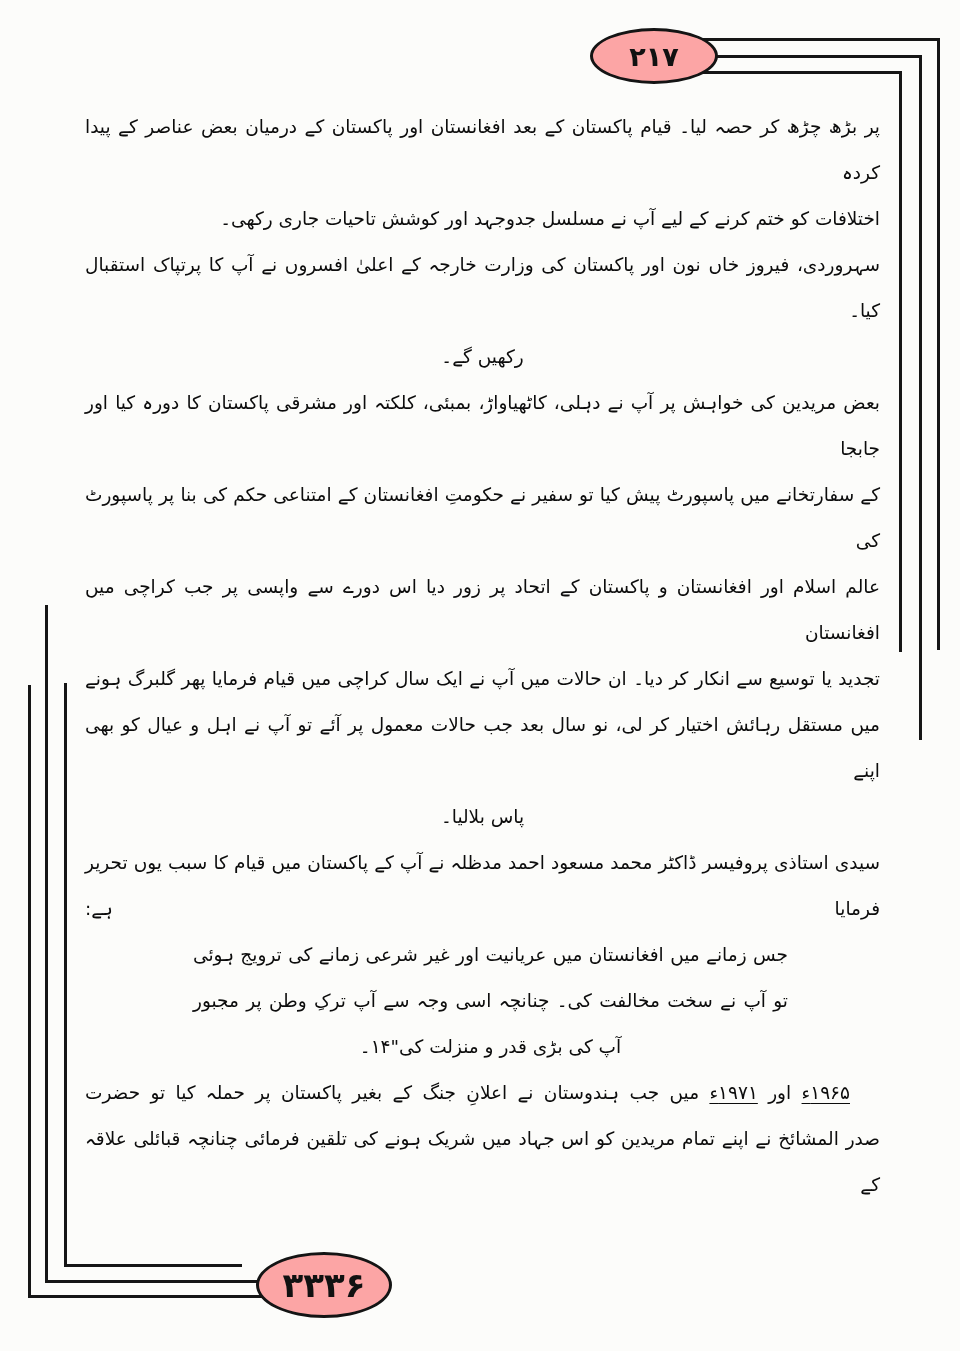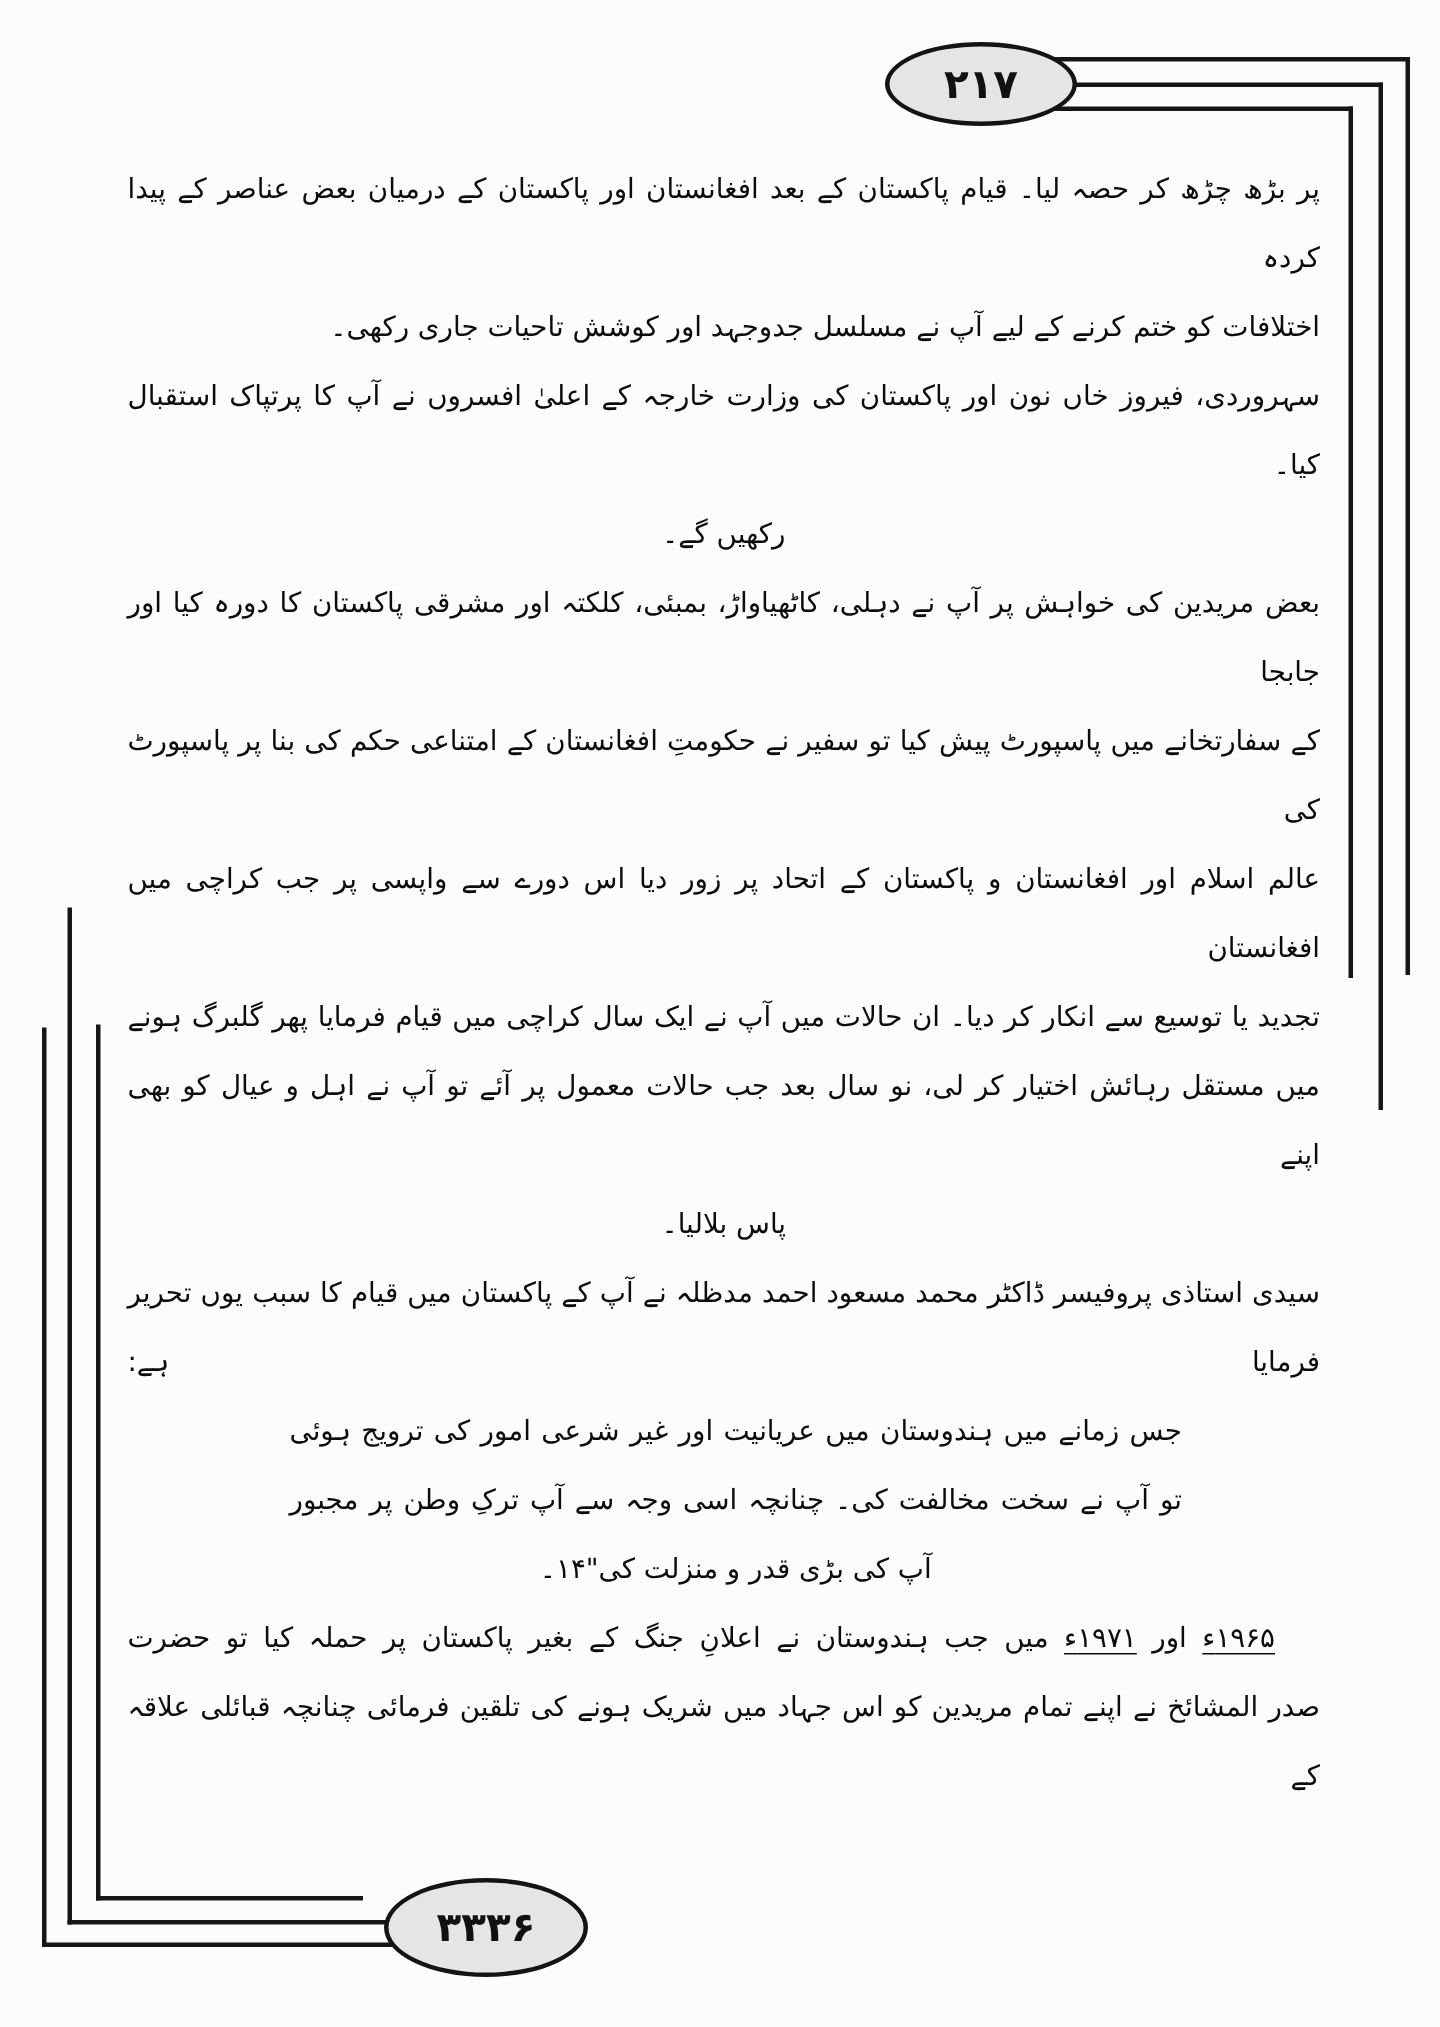--- a/index.html
+++ b/index.html
@@ -18,27 +18,27 @@
   
   .fline { position: absolute; background: #161616; }
   .h3 { height: 3px; }
   .w3 { width: 3px; }
   
   .oval {
     position: absolute;
     border: 3px solid #141414;
     border-radius: 50%;
     display: flex; align-items: center; justify-content: center;
-    background: #e5e5e5;
+    background: #fca5a5;
     font-weight: bold;
     color: #111;
     z-index: 3;
   }
   .oval-top   { left: 590px; top: 28px;  width: 122px; height: 50px; font-size: 27px; }
-  .oval-bottom{ left: 256px; top: 1252px; width: 130px; height: 60px; font-size: 27px; letter-spacing: 2px; }
+  .oval-bottom{ left: 256px; top: 1252px; width: 130px; height: 60px; font-size: 34px; letter-spacing: 2px; }
   
   .page-body {
     position: absolute;
     left: 85px; top: 104px;
     width: 795px;
     direction: rtl;
     font-size: 18.5px;
     line-height: 46px;
     color: #0c0c0c;
   }
@@ -92,21 +92,21 @@
         <div class="line full">کے سفارتخانے میں پاسپورٹ پیش کیا تو سفیر نے حکومتِ افغانستان کے امتناعی حکم کی بنا پر پاسپورٹ کی</div>
         <div class="line full">عالم اسلام اور افغانستان و پاکستان کے اتحاد پر زور دیا اس دورے سے واپسی پر جب کراچی میں افغانستان</div>
         <div class="line full">تجدید یا توسیع سے انکار کر دیا۔ ان حالات میں آپ نے ایک سال کراچی میں قیام فرمایا پھر گلبرگ ہونے</div>
         <div class="line full">میں مستقل رہائش اختیار کر لی، نو سال بعد جب حالات معمول پر آئے تو آپ نے اہل و عیال کو بھی اپنے</div>
         <div class="line center">پاس بلالیا۔</div>
       </div>
       <div class="paragraph">
         <div class="line full">سیدی استاذی پروفیسر ڈاکٹر محمد مسعود احمد مدظلہ نے آپ کے پاکستان میں قیام کا سبب یوں تحریر فرمایا ہے:</div>
       </div>
       <div class="paragraph quote">
-        <div class="line full">جس زمانے میں ہندوستان میں عریانیت اور غیر شرعی امور کی ترویج ہوئی</div>
+        <div class="line full">جس زمانے میں افغانستان میں عریانیت اور غیر شرعی زمانے کی ترویج ہوئی</div>
         <div class="line full">تو آپ نے سخت مخالفت کی۔ چنانچہ اسی وجہ سے آپ ترکِ وطن پر مجبور</div>
         <div class="line center">آپ کی بڑی قدر و منزلت کی"۱۴۔</div>
       </div>
       <div class="paragraph">
         <div class="line full indent"><u>۱۹۶۵ء</u> اور <u>۱۹۷۱ء</u> میں جب ہندوستان نے اعلانِ جنگ کے بغیر پاکستان پر حملہ کیا تو حضرت</div>
         <div class="line full">صدر المشائخ نے اپنے تمام مریدین کو اس جہاد میں شریک ہونے کی تلقین فرمائی چنانچہ قبائلی علاقہ کے</div>
       </div>
     </div>
 
 </div>

